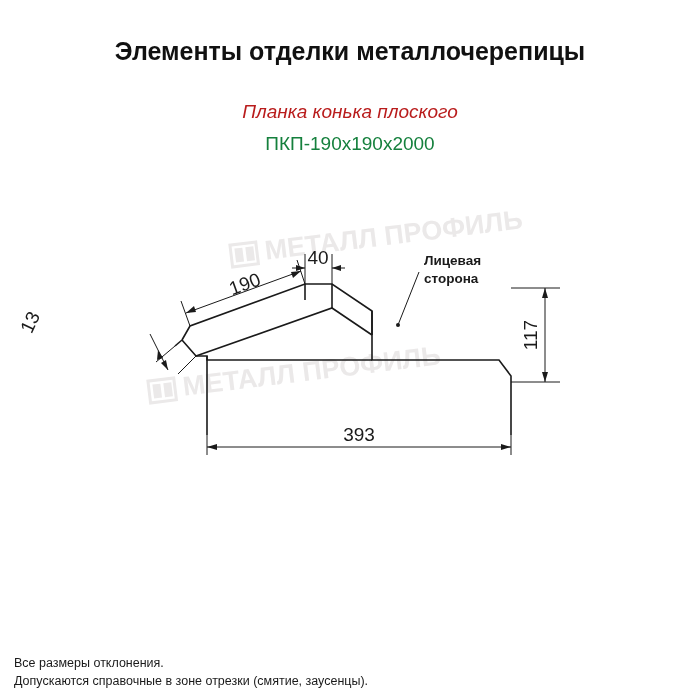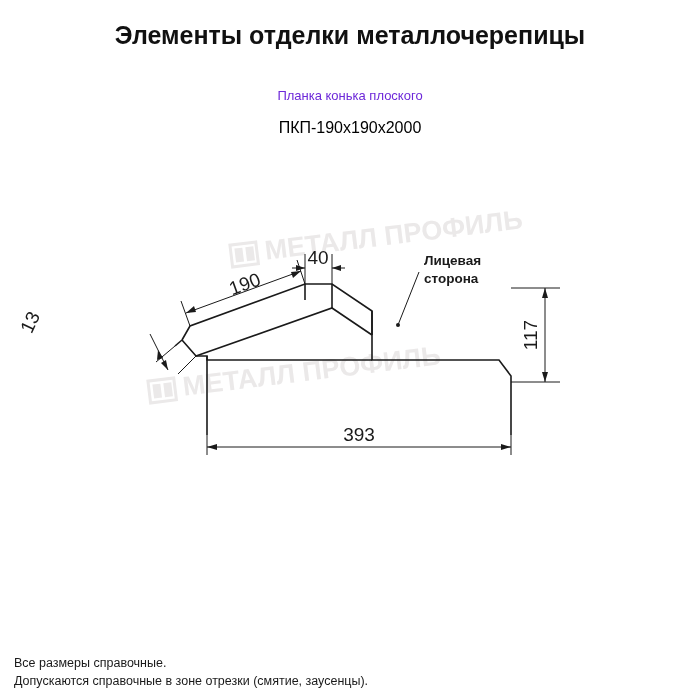--- a/index.html
+++ b/index.html
@@ -24,35 +24,36 @@
     top: 18px;
     left: 0;
     width: 700px;
     text-align: center;
   }
   .main-title {
     font-size: 25px;
     font-weight: bold;
     letter-spacing: 0px;
     color: #111111;
-    margin: 0;
+    margin: 16px;
     line-height: 34px;
   }
   .sub-title {
-    font-size: 13px;
+    font-size: 19px;
     font-weight: normal;
-    color: #6d28d9;
+    color: #b91c1c;
     margin: 0;
     margin-top: 31px;
     line-height: 26px;
+    font-style: italic;
   }
   .sub-title-2 {
-    font-size: 16px;
+    font-size: 19px;
     font-weight: normal;
-    color: #000000;
+    color: #15803d;
     margin: 8px;
     margin-top: 6px;
     line-height: 26px;
   }
   .drawing {
     position: absolute;
     top: 150px;
     left: 0;
     width: 700px;
     height: 360px;
@@ -187,17 +188,17 @@
         <path d="M398 175 L419 122"></path>
         <circle cx="398" cy="175" r="2" fill="#1a1a1a" stroke="none"></circle>
       </g>
       <text class="facelabel" x="424" y="115">Лицевая</text>
       <text class="facelabel" x="424" y="133">сторона</text>
 
     </svg>
   </div>
 
   <div class="footer">
-    <div>Все размеры справочные.</div>
+    <div>Все размеры отклонения.</div>
     <div>Допускаются справочные в зоне отрезки (смятие, заусенцы).</div>
   </div>
 
 </div>
 
 </body></html>

